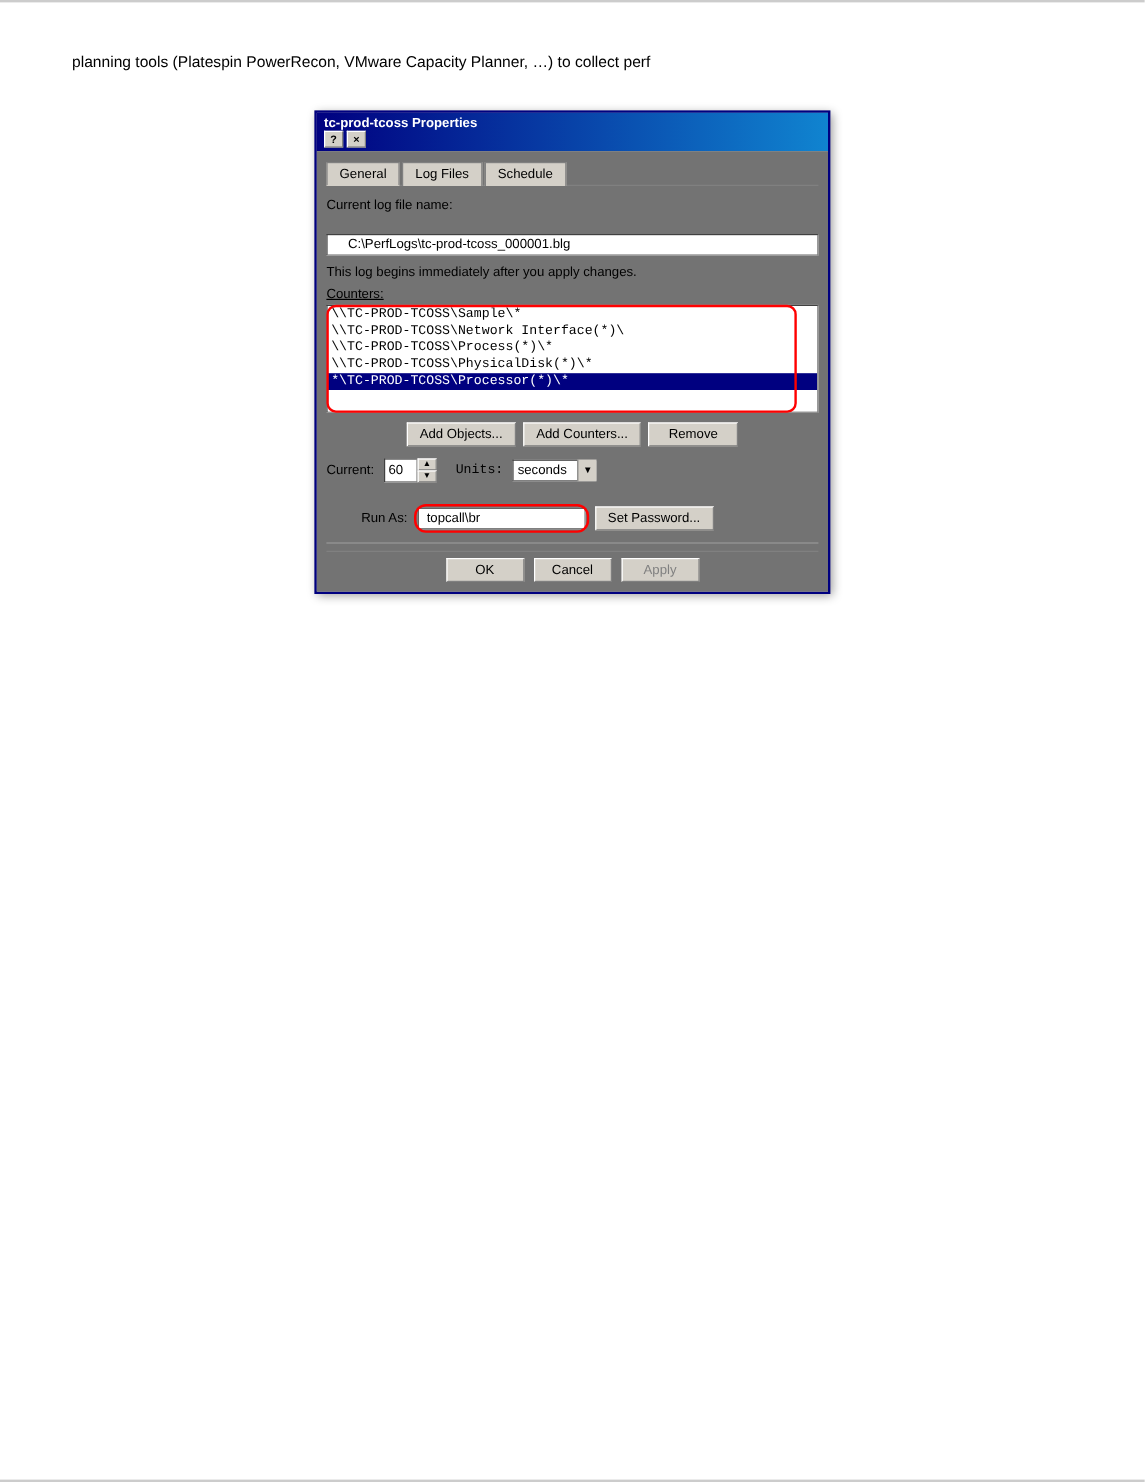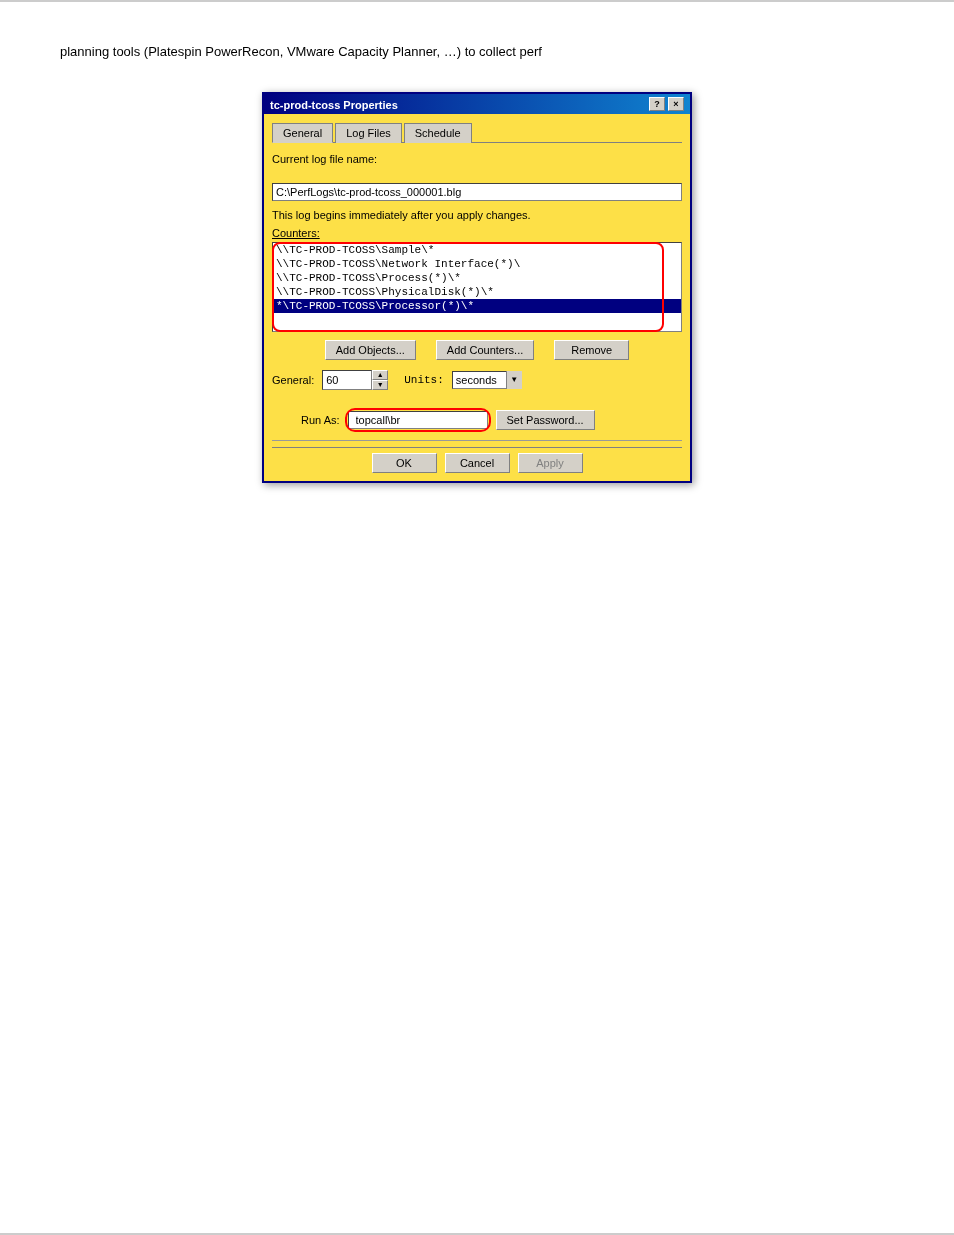--- a/index.html
+++ b/index.html
@@ -54,23 +54,24 @@
       font-size: 11px;
       box-shadow: 2px 2px 8px rgba(0,0,0,0.4);
     }
 
     .dialog-titlebar {
       background: linear-gradient(to right, #000080, #1084d0);
       color: white;
       padding: 3px 6px;
       display: flex;
       justify-content: space-between;
-      align-items: flex-end;
+      align-items: flex-start;
       font-size: 11px;
       font-weight: bold;
+      flex-direction: column;
     }
 
     .titlebar-title {
       color: white;
       font-size: 11px;
       font-weight: bold;
     }
 
     .titlebar-buttons {
       display: flex;
@@ -89,21 +90,21 @@
       align-items: center;
       justify-content: center;
       font-size: 9px;
       color: #000;
       cursor: pointer;
       font-weight: bold;
     }
 
     .dialog-body {
       padding: 8px;
-      background: #fde047;
+      background: #737373;
     }
 
     
     .tabs-container {
       display: flex;
       border-bottom: 1px solid #808080;
       margin-bottom: 10px;
     }
 
     .tab {
@@ -127,21 +128,21 @@
 
     
     .field-label {
       font-size: 11px;
       margin-bottom: 18px;
       display: block;
     }
 
     .text-field {
       width: 100%;
-      padding: 2px 3px;
+      padding: 2px 17px;
       background: white;
       border: 1px solid #808080;
       border-top-color: #404040;
       border-left-color: #404040;
       font-size: 11px;
       font-family: 'Tahoma', Arial, sans-serif;
       margin-bottom: 8px;
     }
 
     .info-text {
@@ -196,21 +197,21 @@
       border: 2px solid red;
       border-radius: 8px;
       pointer-events: none;
       z-index: 10;
     }
 
     
     .buttons-row {
       display: flex;
       justify-content: center;
-      gap: 20px;
+      gap: 6px;
       margin-bottom: 10px;
     }
 
     .win-button {
       padding: 3px 10px;
       background: #d4d0c8;
       border: 1px solid #808080;
       border-top-color: #fff;
       border-left-color: #fff;
       font-size: 11px;
@@ -239,21 +240,21 @@
     .interval-label {
       font-size: 11px;
     }
 
     .interval-field-container {
       display: flex;
       align-items: stretch;
     }
 
     .interval-field {
-      width: 50px;
+      width: 28px;
       padding: 2px 3px;
       background: white;
       border: 1px solid #808080;
       border-top-color: #404040;
       border-left-color: #404040;
       font-size: 11px;
       text-align: left;
     }
 
     .spin-buttons {
@@ -437,21 +438,21 @@
         
         <div class="buttons-row">
           <button class="win-button">Add Objects...</button>
           <button class="win-button">Add Counters...</button>
           <button class="win-button">Remove</button>
         </div>
 
         
         <div class="sample-section">
           <div class="interval-row">
-            <span class="interval-label">General:</span>
+            <span class="interval-label">Current:</span>
             <div class="interval-field-container">
               <input class="interval-field" type="text" value="60" style="">
               <div class="spin-buttons">
                 <div class="spin-btn">▲</div>
                 <div class="spin-btn">▼</div>
               </div>
             </div>
             <span class="units-label">Units:</span>
             <div class="units-container">
               <div class="units-field">seconds</div>

